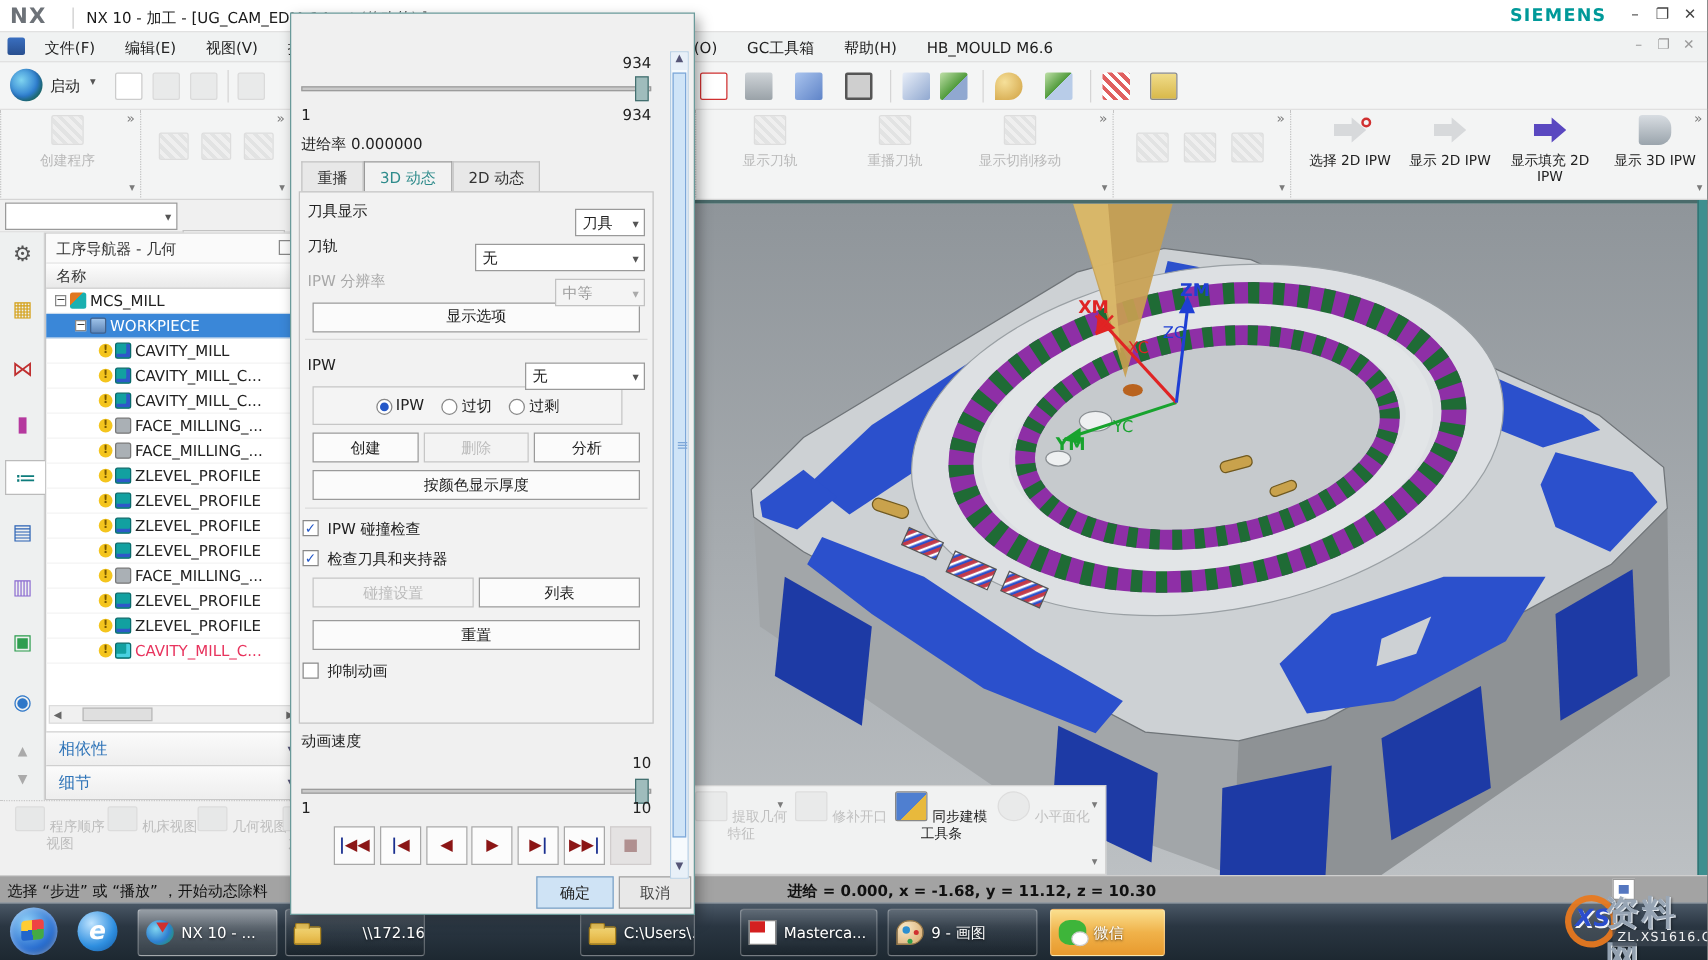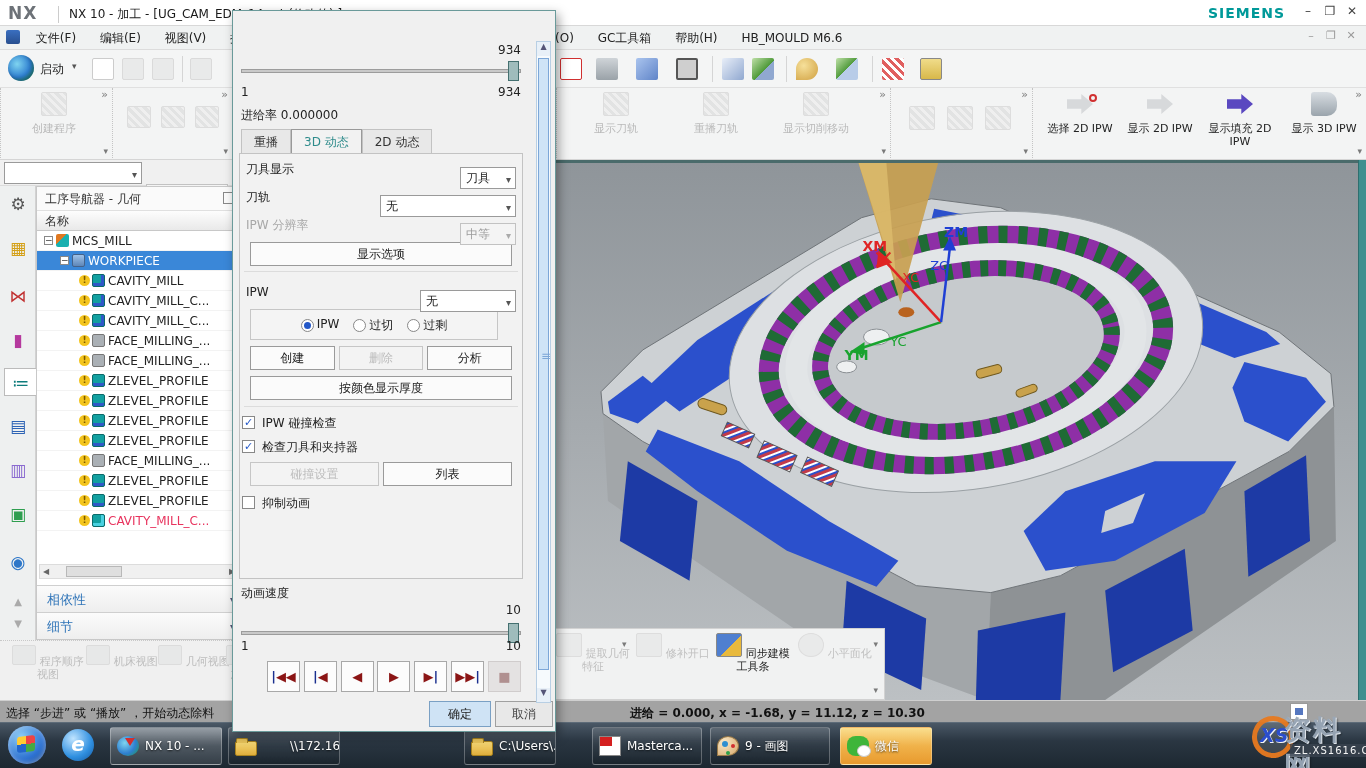--- a/index.html
+++ b/index.html
@@ -593,25 +593,25 @@
         </div>
       </div>
       <div class="frow">
         <span class="flbl">刀轨</span>
         <div class="combo fcombo" style="right:6px;width:136px;">
           <span>无</span>
         </div>
       </div>
       <div class="frow">
         <span class="flbl dis">IPW 分辨率</span>
-        <div class="combo dis fcombo" style="right:6px;width:56px;">
+        <div class="combo dis fcombo" style="right:6px;width:72px;">
           <span>中等</span>
         </div>
       </div>
-      <div class="btn" style="margin:4px 10px;">显示选项</div>
+      <div class="btn" style="margin:4px 10px;font-family:Liberation Mono, monospace;">显示选项</div>
       <div class="sep"></div>
       <div class="frow">
         <span class="flbl">IPW</span>
         <div class="combo fcombo" style="right:6px;width:96px;">
           <span>无</span>
         </div>
       </div>
       <div class="fgrp">
         <div class="radrow">
           <span class="rad on">IPW</span>
@@ -631,20 +631,21 @@
         <span>IPW 碰撞检查</span>
       </div>
       <div class="cbrow">
         <span class="cbx on"></span>
         <span>检查刀具和夹持器</span>
       </div>
       <div style="display:flex;gap:4px;margin:2px 10px 0 10px;">
         <span class="btn dis" style="flex:1;">碰撞设置</span>
         <span class="btn" style="flex:1;">列表</span>
       </div>
+      <div class="btn" style="margin:10px 10px 0 10px;">重置</div>
       <div class="cbrow" style="margin-top:6px;">
         <span class="cbx"></span>
         <span>抑制动画</span>
       </div>
     </div>
 
     <div class="dc" style="top:574px;">动画速度</div>
     <div class="dc" style="top:592px;text-align:right;">
       <span class="num">10</span>
     </div>

